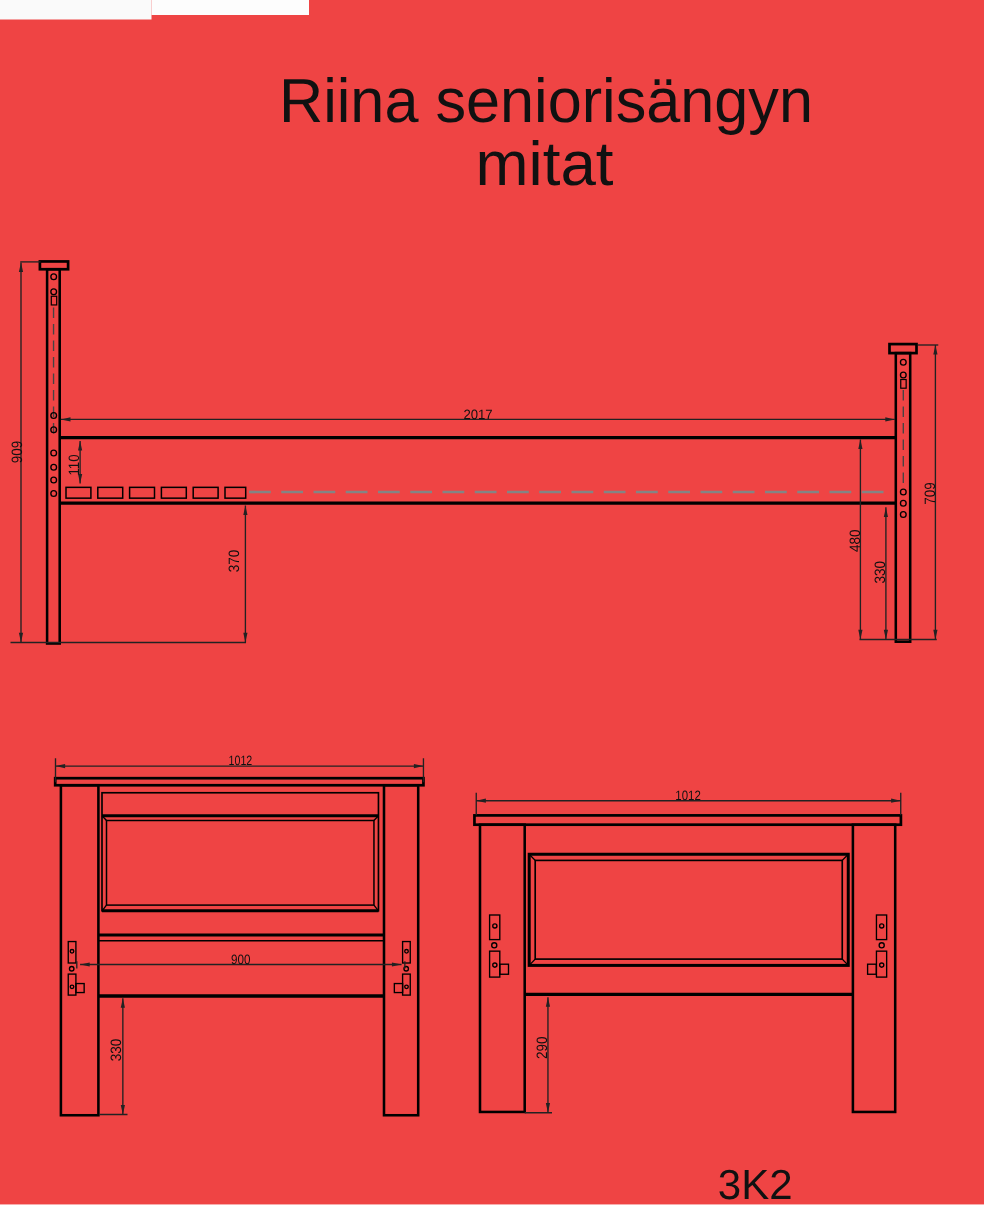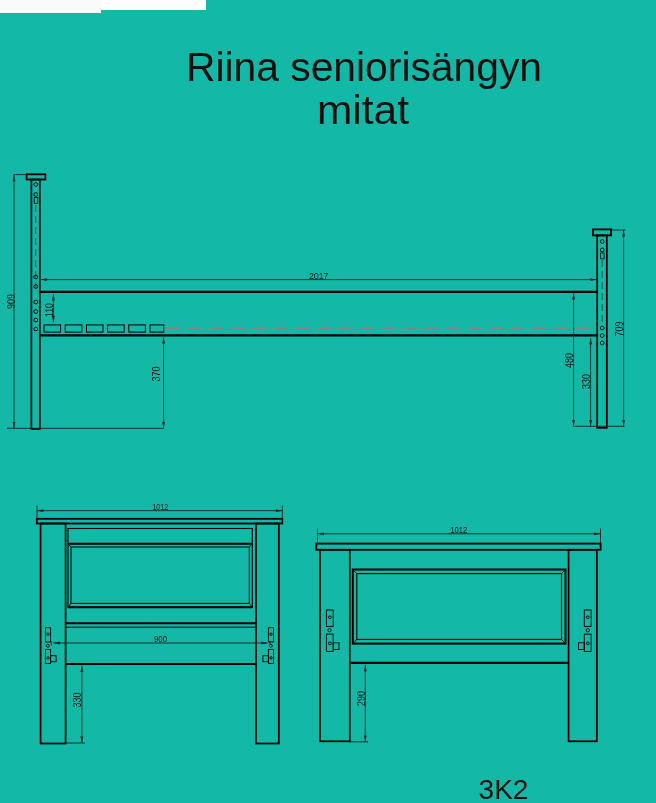--- a/index.html
+++ b/index.html
@@ -1,16 +1,16 @@
 <!DOCTYPE html>
 <html><head>
 <meta charset="utf-8">
 <style>
   html,body{margin:0;padding:0;background:#ffffff;}
-  .page{position:relative;width:656px;height:803px;background:#14b8a6;overflow:hidden;}
+  .page{position:relative;width:656px;height:803px;background:#ef4444;overflow:hidden;}
   svg{display:block;}
   text{font-family:"Liberation Sans",sans-serif;fill:#111;}
 </style>
 </head>
 <body>
 <div class="page">
 <svg width="656" height="803" viewBox="0 0 656 803">
 
 <g>
 <rect x="0" y="0" width="101" height="13" fill="#fafafa"></rect>

